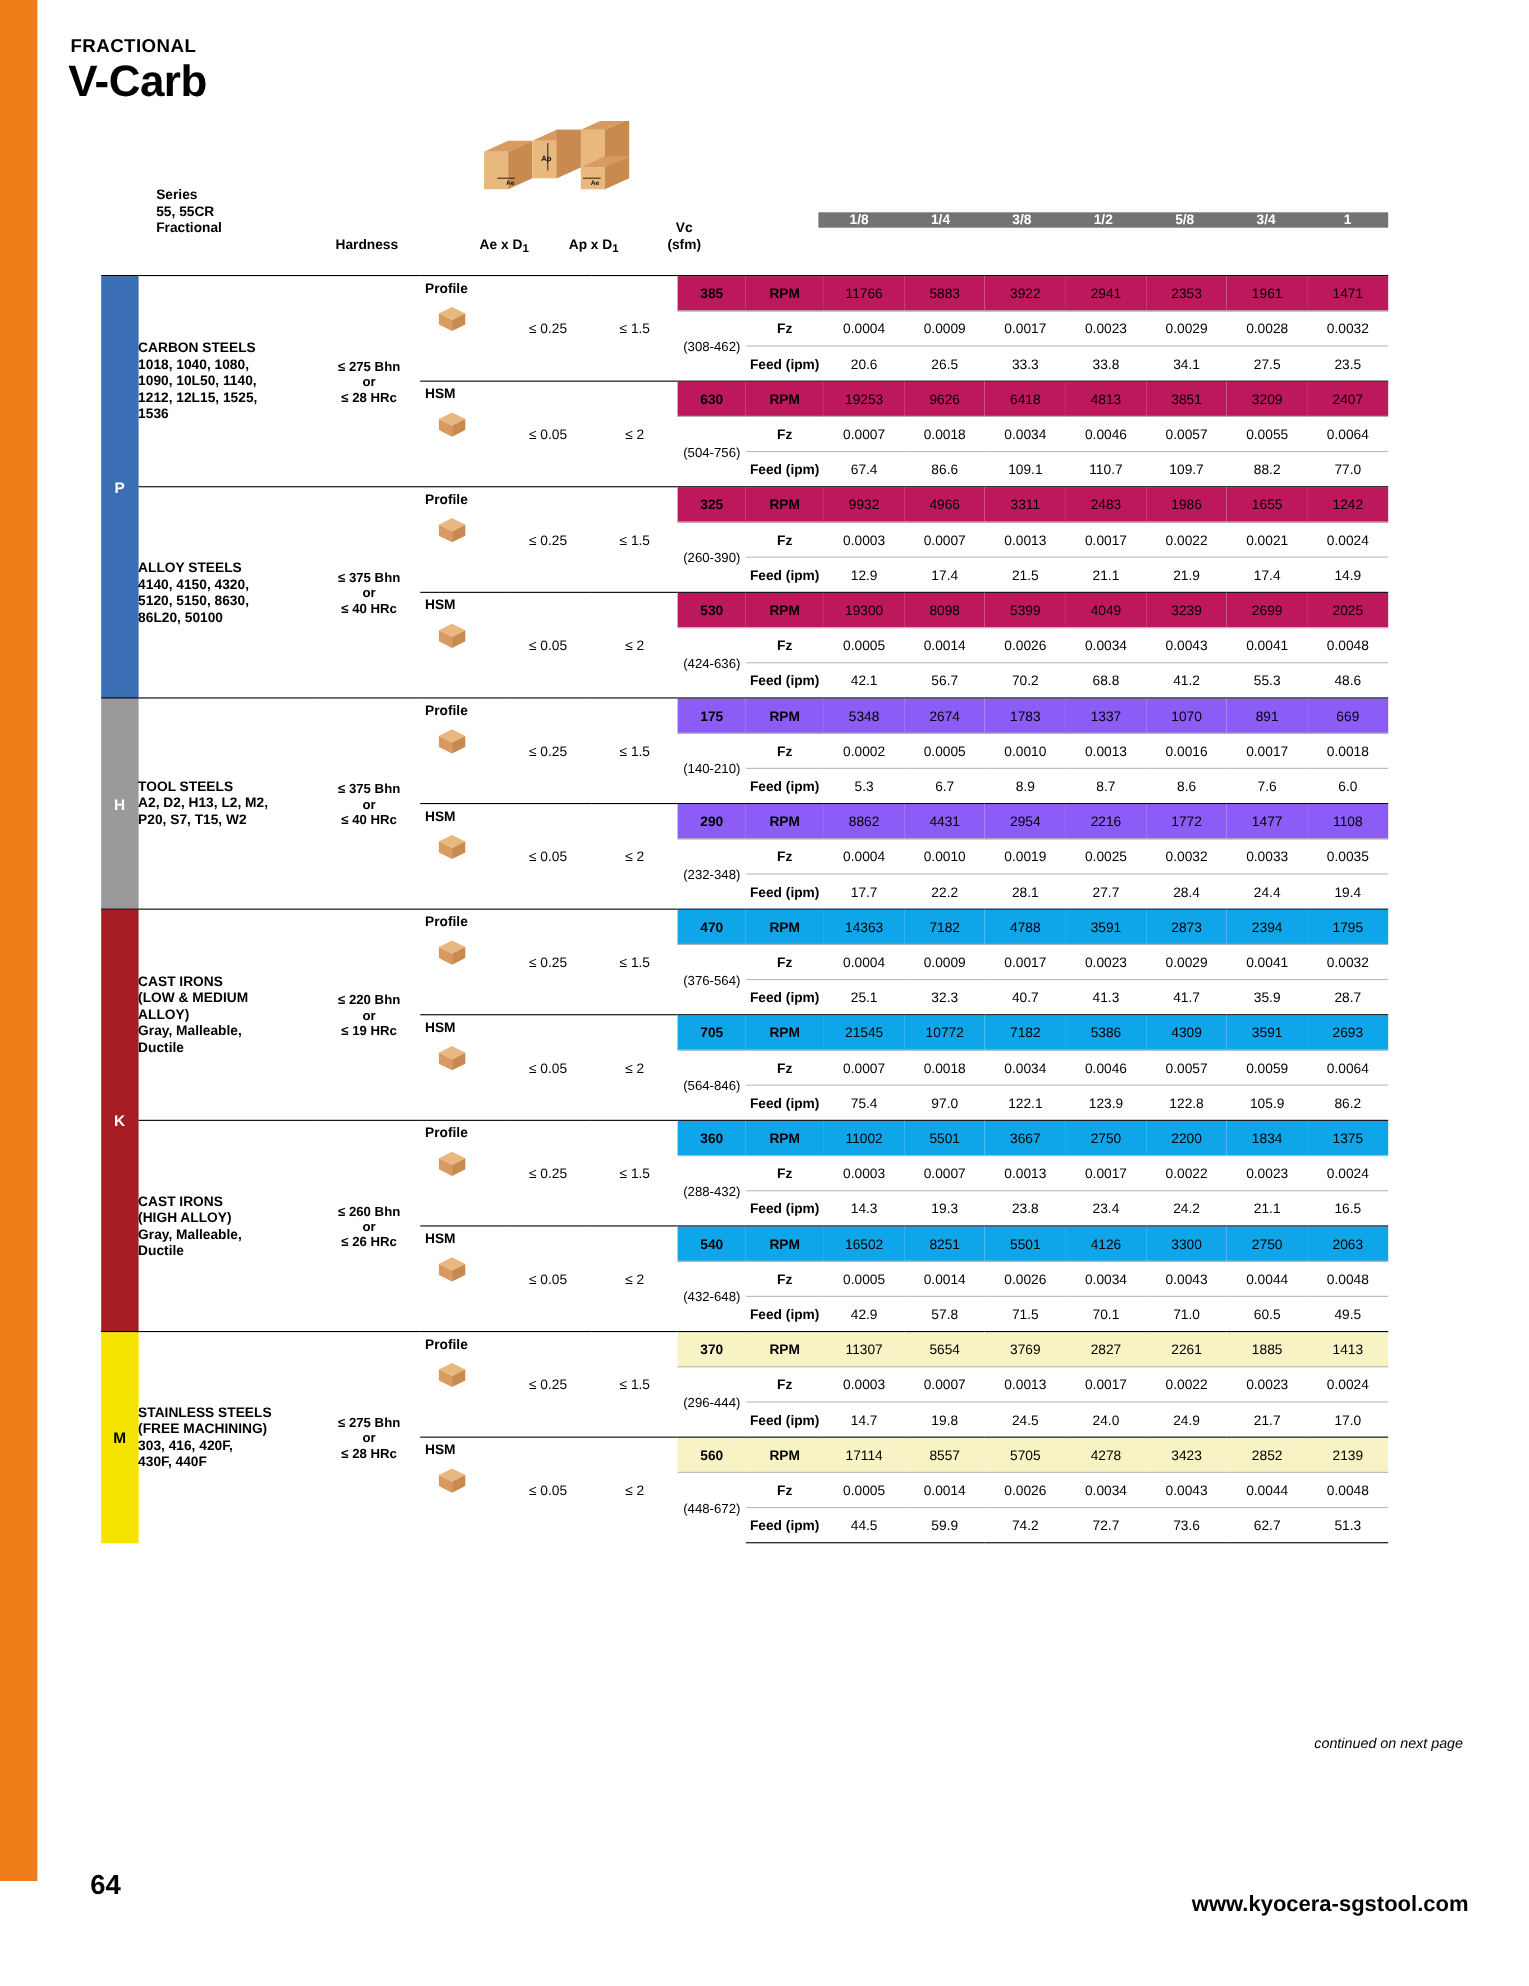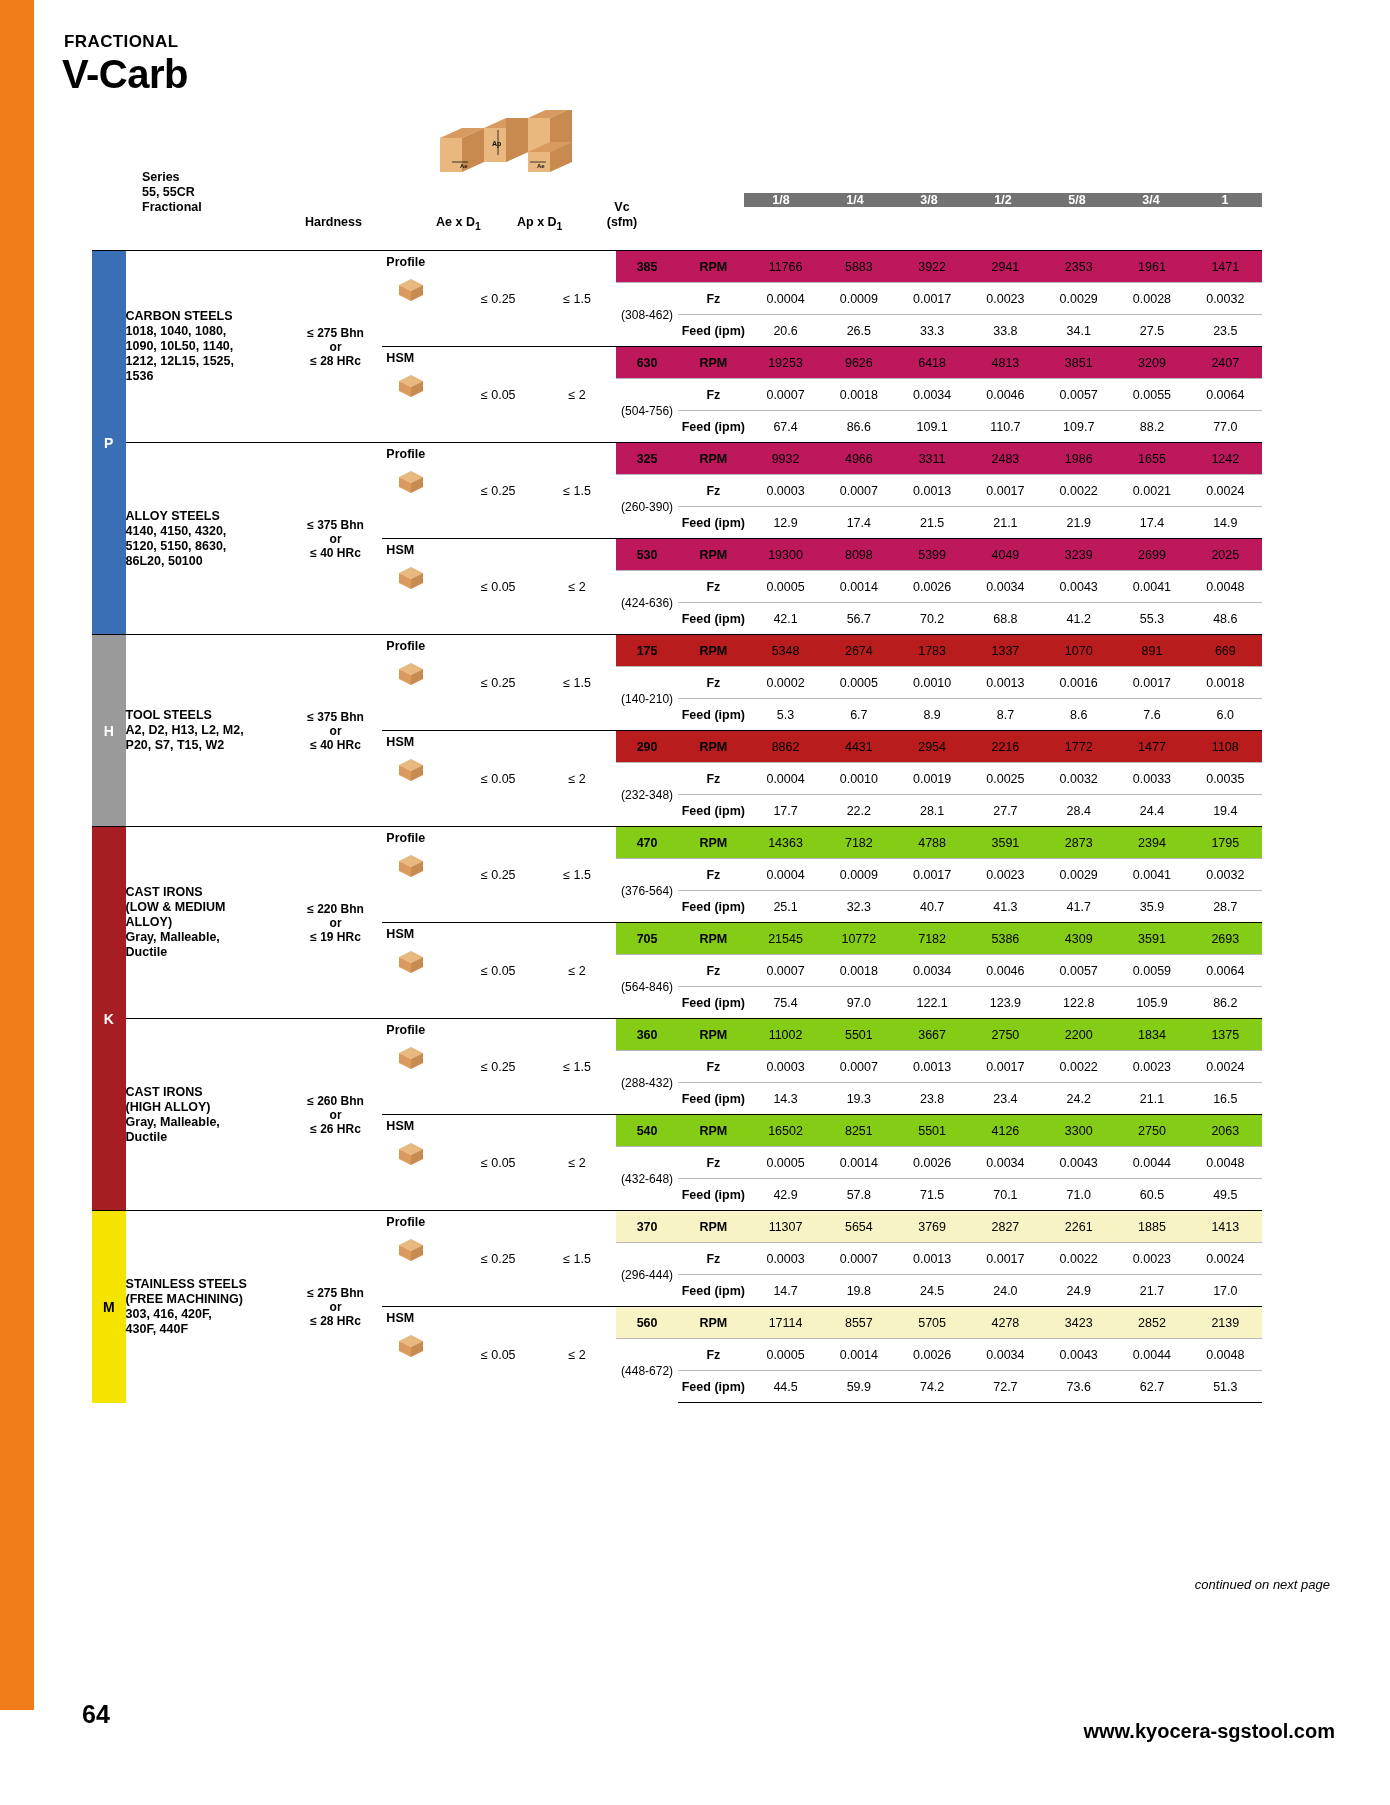--- a/index.html
+++ b/index.html
@@ -113,22 +113,22 @@
   .vc-range{ font-weight:normal; font-size:12px; }
   .row-label{
     width:72px; text-align:center; font-size:12.5px; font-weight:bold;
   }
   .val{
     width:74px; text-align:center; font-size:12.5px;
   }
 
   
   .tint-P{ background:#be185d; }
-  .tint-H{ background:#b91c1c; }
-  .tint-K{ background:#84cc16; }
+  .tint-H{ background:#8b5cf6; }
+  .tint-K{ background:#0ea5e9; }
   .tint-M{ background:#f7f3c4; }
 
   
   .hrule-top td{ border-top:1.5px solid #000; }
   .hrule-thin td{ border-top:1px solid #b9b9b9; }
   .hrule-mid td{ border-top:1px solid #000; }
   .border-bottom-all td{ border-bottom:1.5px solid #000; }
 
   .continued{
     position:absolute; right:60px; top:1577px;

